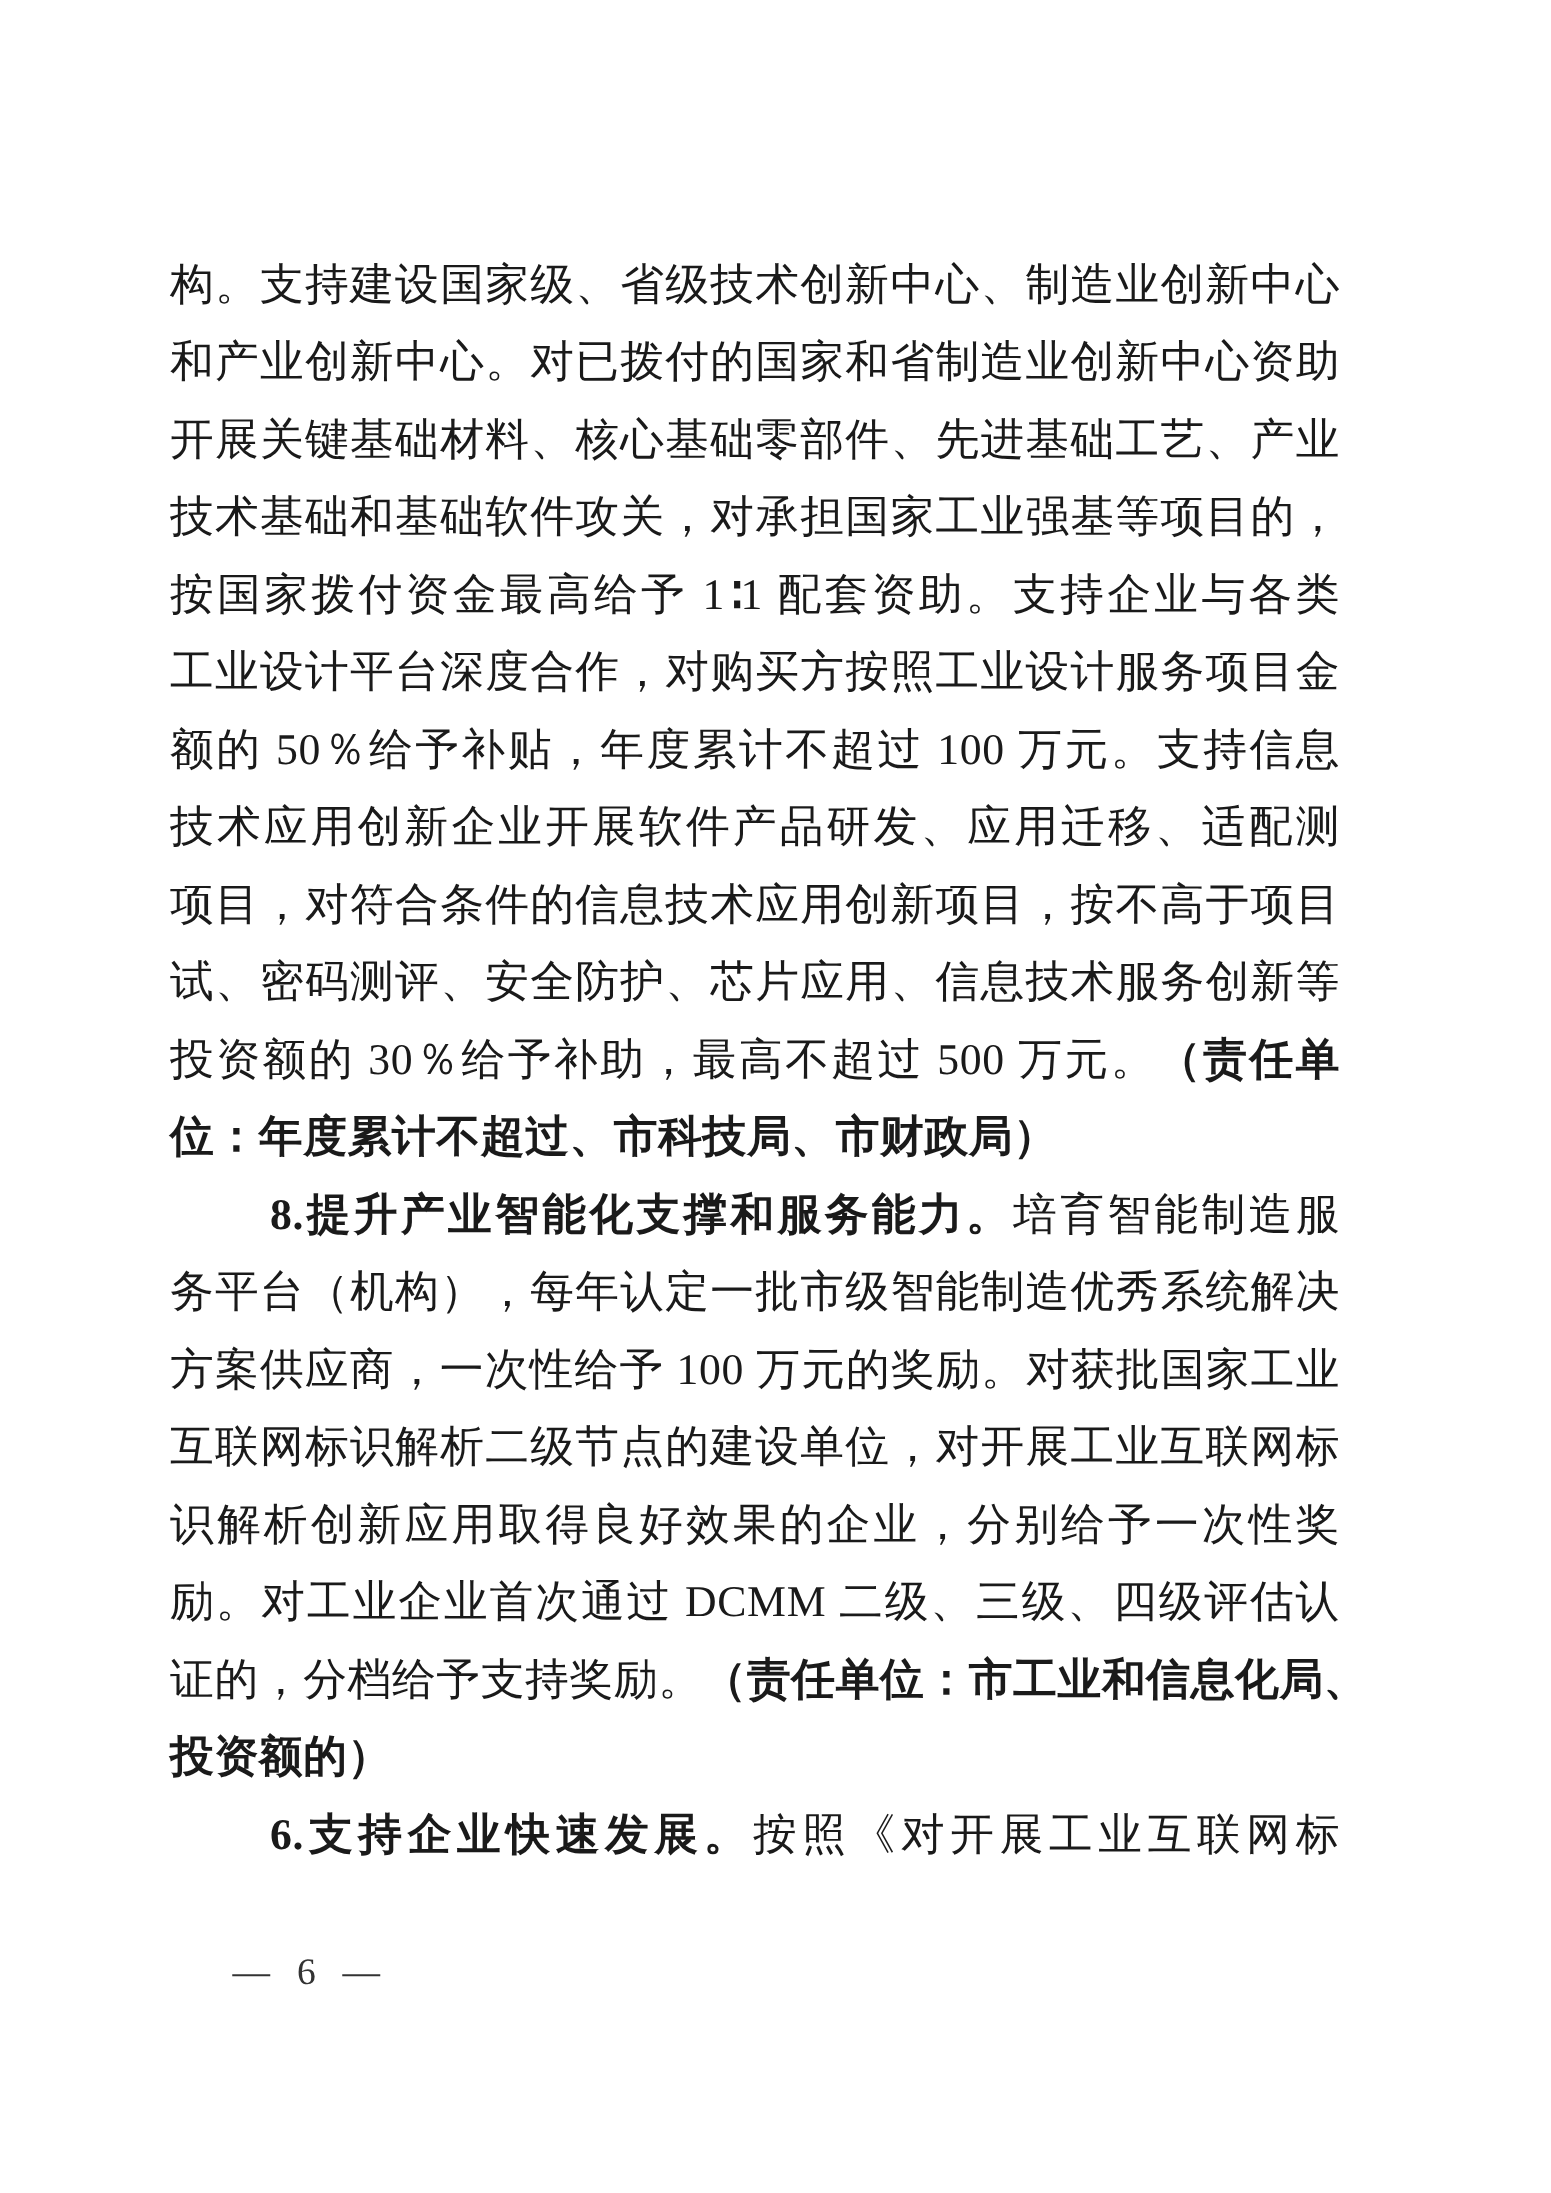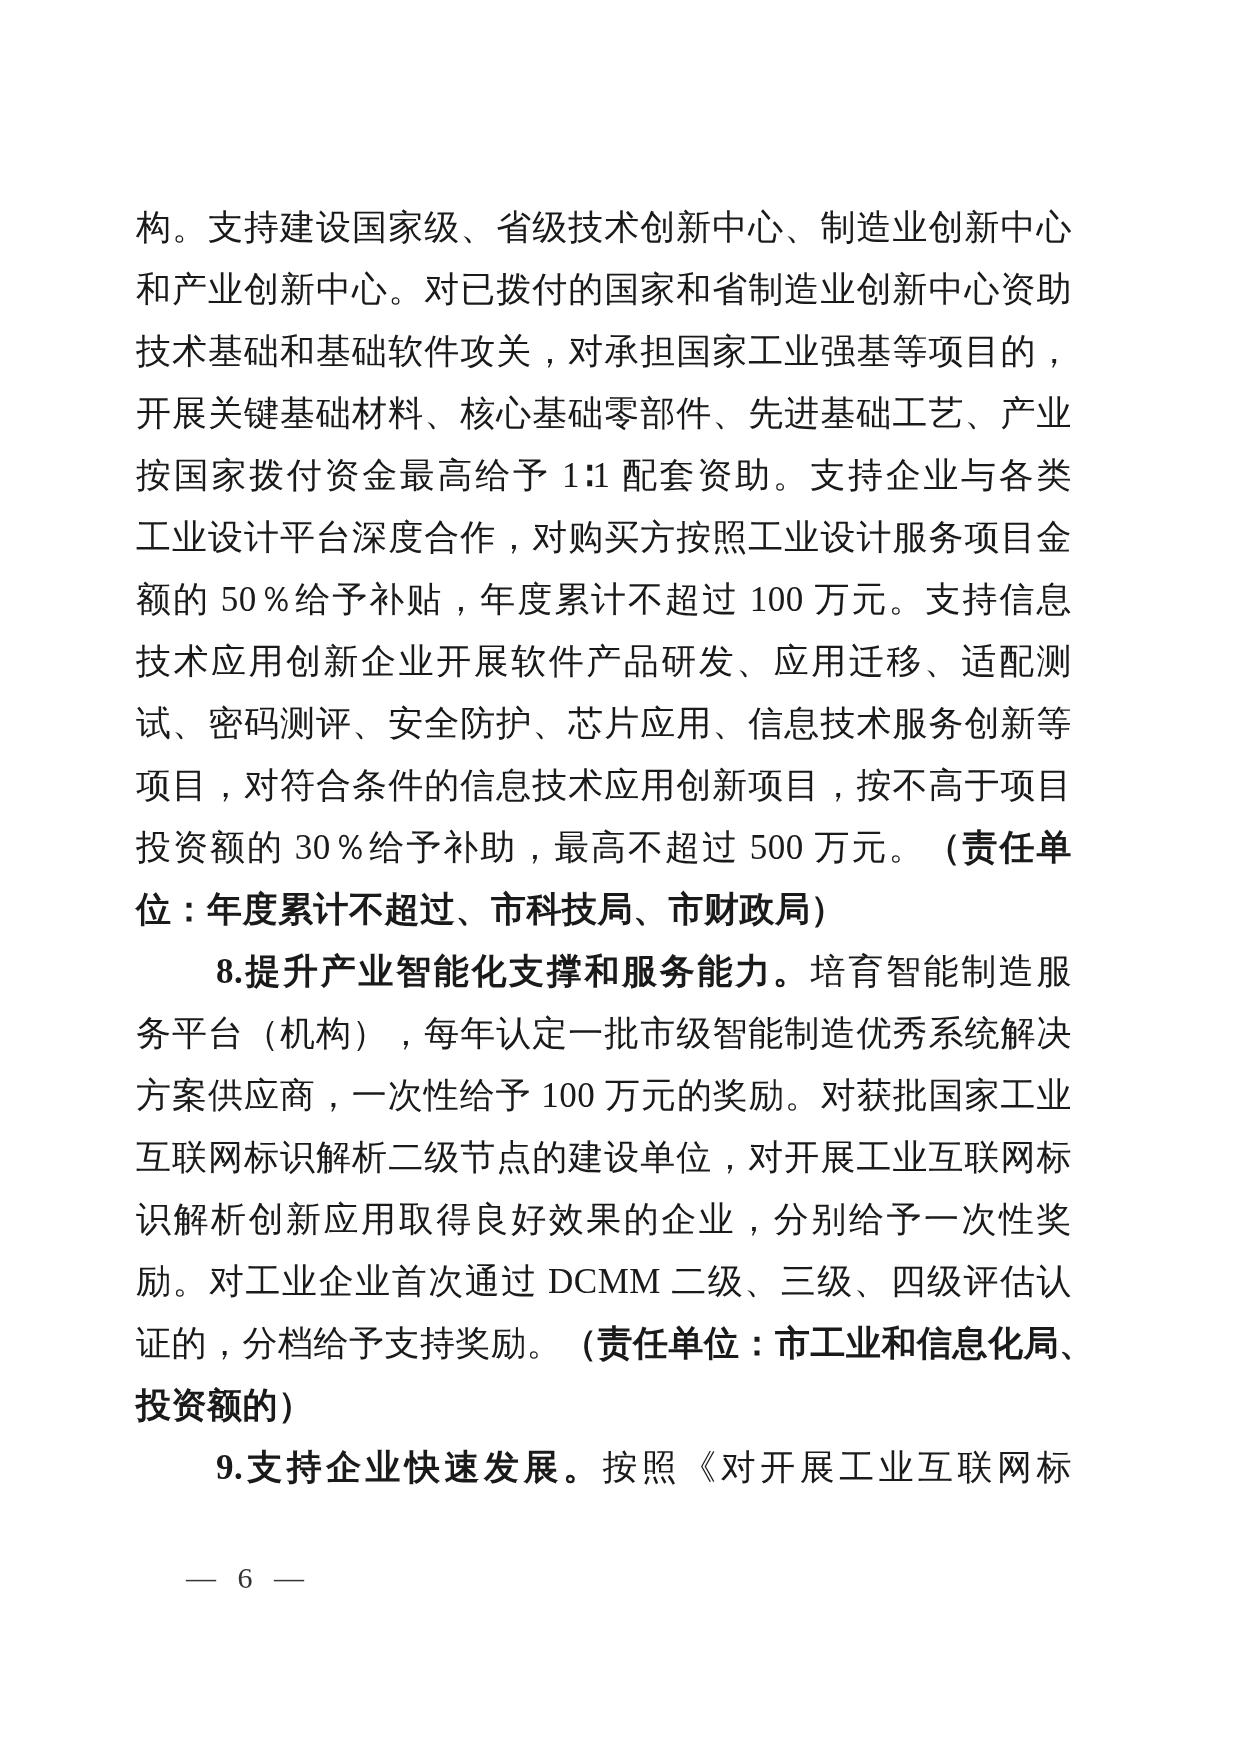--- a/index.html
+++ b/index.html
@@ -52,36 +52,36 @@
     color: #333333;
   }
 </style>
 </head>
 <body>
 
 <div class="page">
   <div class="doc-body">
       <div class="line"><span>构。支持建设国家级、省级技术创新中心、制造业创新中心</span></div>
       <div class="line"><span>和产业创新中心。对已拨付的国家和省制造业创新中心资助</span></div>
+      <div class="line"><span>开展关键基础材料、核心基础零部件、先进基础工艺、产业</span></div>
       <div class="line"><span>技术基础和基础软件攻关，对承担国家工业强基等项目的，</span></div>
-      <div class="line"><span>开展关键基础材料、核心基础零部件、先进基础工艺、产业</span></div>
       <div class="line"><span>按国家拨付资金最高给予 1∶1 配套资助。支持企业与各类</span></div>
       <div class="line"><span>工业设计平台深度合作，对购买方按照工业设计服务项目金</span></div>
       <div class="line"><span>额的 50％给予补贴，年度累计不超过 100 万元。支持信息</span></div>
       <div class="line"><span>技术应用创新企业开展软件产品研发、应用迁移、适配测</span></div>
+      <div class="line"><span>项目，对符合条件的信息技术应用创新项目，按不高于项目</span></div>
       <div class="line"><span>试、密码测评、安全防护、芯片应用、信息技术服务创新等</span></div>
-      <div class="line"><span>项目，对符合条件的信息技术应用创新项目，按不高于项目</span></div>
       <div class="line"><span>投资额的 30％给予补助，最高不超过 500 万元。</span><span class="b">（责任单</span></div>
       <div class="line last"><span class="b">位：年度累计不超过、市科技局、市财政局）</span></div>
       <div class="line indent"><span class="b">8.提升产业智能化支撑和服务能力。</span><span>培育智能制造服</span></div>
       <div class="line"><span>务平台（机构），每年认定一批市级智能制造优秀系统解决</span></div>
       <div class="line"><span>方案供应商，一次性给予 100 万元的奖励。对获批国家工业</span></div>
       <div class="line"><span>互联网标识解析二级节点的建设单位，对开展工业互联网标</span></div>
       <div class="line"><span>识解析创新应用取得良好效果的企业，分别给予一次性奖</span></div>
       <div class="line"><span>励。对工业企业首次通过 DCMM 二级、三级、四级评估认</span></div>
       <div class="line"><span>证的，分档给予支持奖励。</span><span class="b">（责任单位：市工业和信息化局、</span></div>
       <div class="line last"><span class="b">投资额的）</span></div>
-      <div class="line indent"><span class="b">9.支持企业快速发展。</span><span>按照《对开展工业互联网标</span></div>
+      <div class="line indent"><span class="b">6.支持企业快速发展。</span><span>按照《对开展工业互联网标</span></div>
     </div>
   <div class="footer">
     <span>— 6 —</span>
   </div>
 </div>
 
 </body></html>

